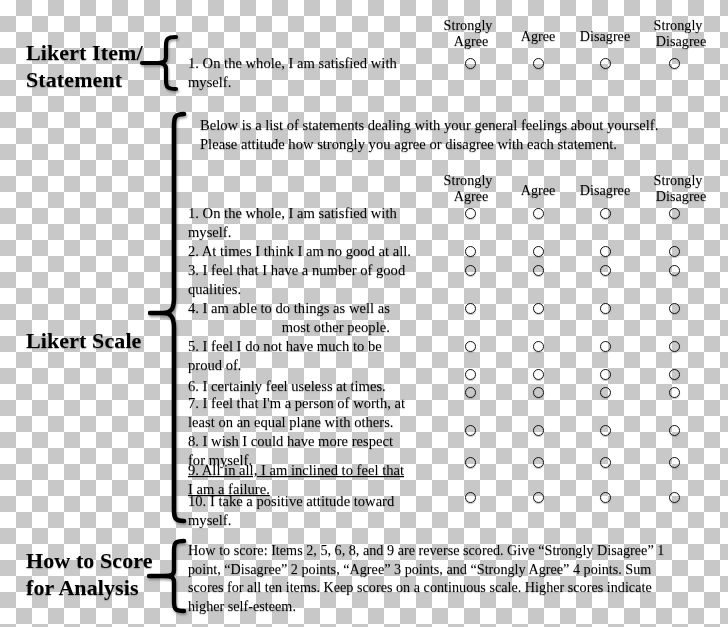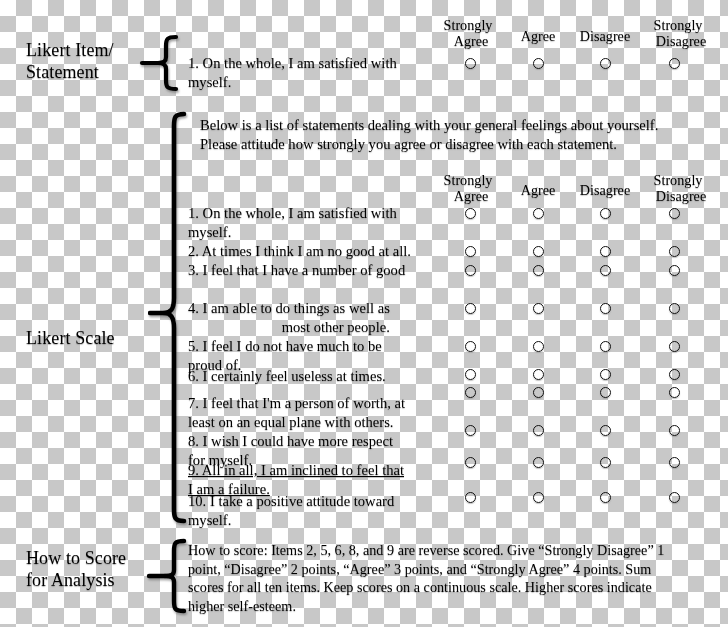--- a/index.html
+++ b/index.html
@@ -20,22 +20,22 @@
   }
   #stage {
     position: relative;
     width: 728px;
     height: 627px;
   }
 
   
   .anno-label {
     position: absolute;
-    font-weight: normal;
-    font-size: 18px;
+    font-weight: bold;
+    font-size: 22px;
     line-height: 1.22;
     color: #000;
     letter-spacing: 0.1px;
     text-shadow: 0 1px 1px rgba(120,120,120,0.55);
   }
 
   
   .brace {
     position: absolute;
     filter: drop-shadow(1px 2px 1.2px rgba(110,110,110,0.65));
@@ -179,20 +179,21 @@
   <div class="stmt" style="left:188px; top:242px;">
     <div>2. At times I think I am no good at all.</div>
   </div>
   <div class="radio" style="left:465px; top:246px;"></div>
   <div class="radio" style="left:533px; top:246px;"></div>
   <div class="radio" style="left:600px; top:246px;"></div>
   <div class="radio" style="left:669px; top:246px;"></div>
 
   <div class="stmt" style="left:188px; top:261px;">
     <div>3. I feel that I have a number of good</div>
+    <div>qualities.</div>
   </div>
   <div class="radio" style="left:465px; top:265px;"></div>
   <div class="radio" style="left:533px; top:265px;"></div>
   <div class="radio" style="left:600px; top:265px;"></div>
   <div class="radio" style="left:669px; top:265px;"></div>
 
   <div class="stmt" style="left:188px; top:299px;text-align:right;">
     <div>4. I am able to do things as well as</div>
     <div>most other people.</div>
   </div>
@@ -203,21 +204,21 @@
 
   <div class="stmt" style="left:188px; top:337px;">
     <div>5. I feel I do not have much to be</div>
     <div>proud of.</div>
   </div>
   <div class="radio" style="left:465px; top:341px;"></div>
   <div class="radio" style="left:533px; top:341px;"></div>
   <div class="radio" style="left:600px; top:341px;"></div>
   <div class="radio" style="left:669px; top:341px;"></div>
 
-  <div class="stmt" style="left:188px; top:367px;">
+  <div class="stmt" style="left:188px; top:377px;">
     <div>6. I certainly feel useless at times.</div>
   </div>
   <div class="radio" style="left:465px; top:369px;"></div>
   <div class="radio" style="left:533px; top:369px;"></div>
   <div class="radio" style="left:600px; top:369px;"></div>
   <div class="radio" style="left:669px; top:369px;"></div>
 
   <div class="stmt" style="left:188px; top:394px;">
     <div>7. I feel that I'm a person of worth, at</div>
     <div>least on an equal plane with others.</div>

